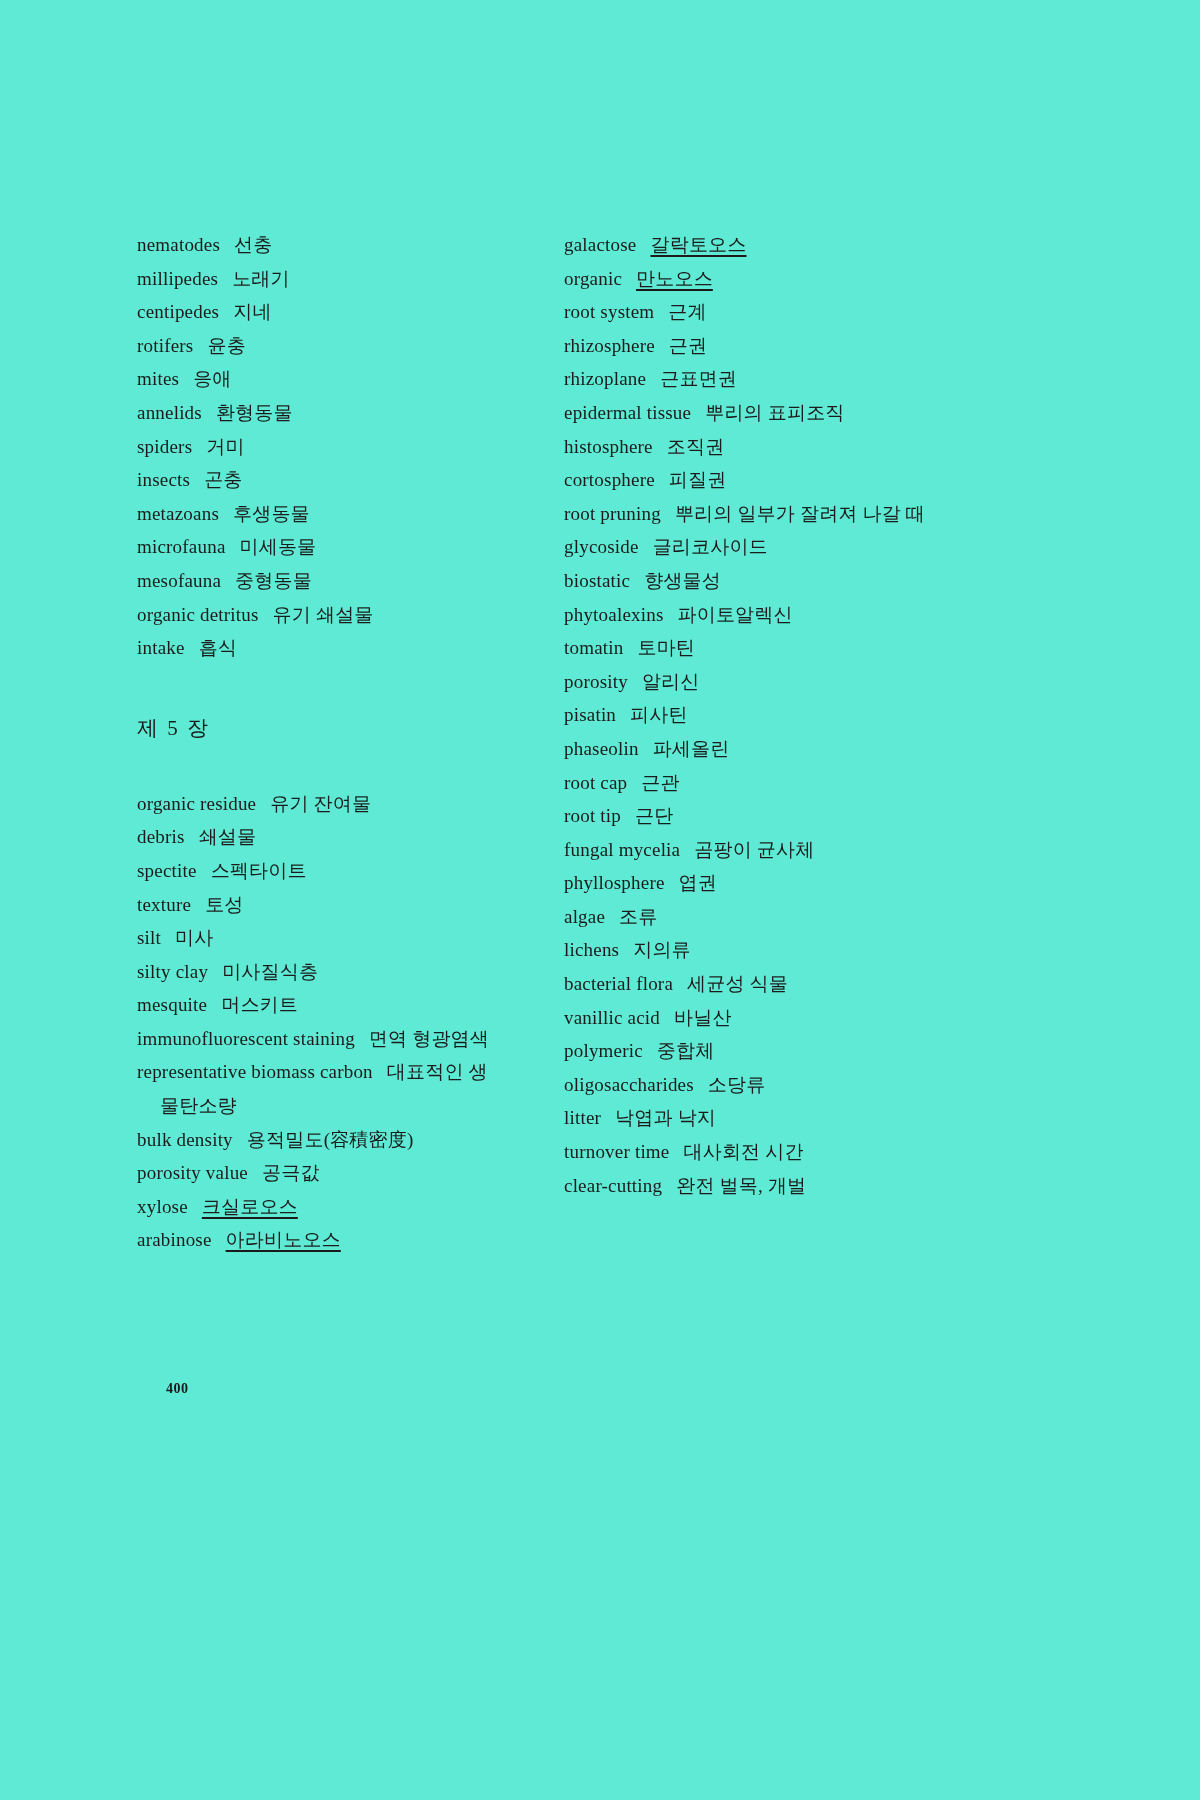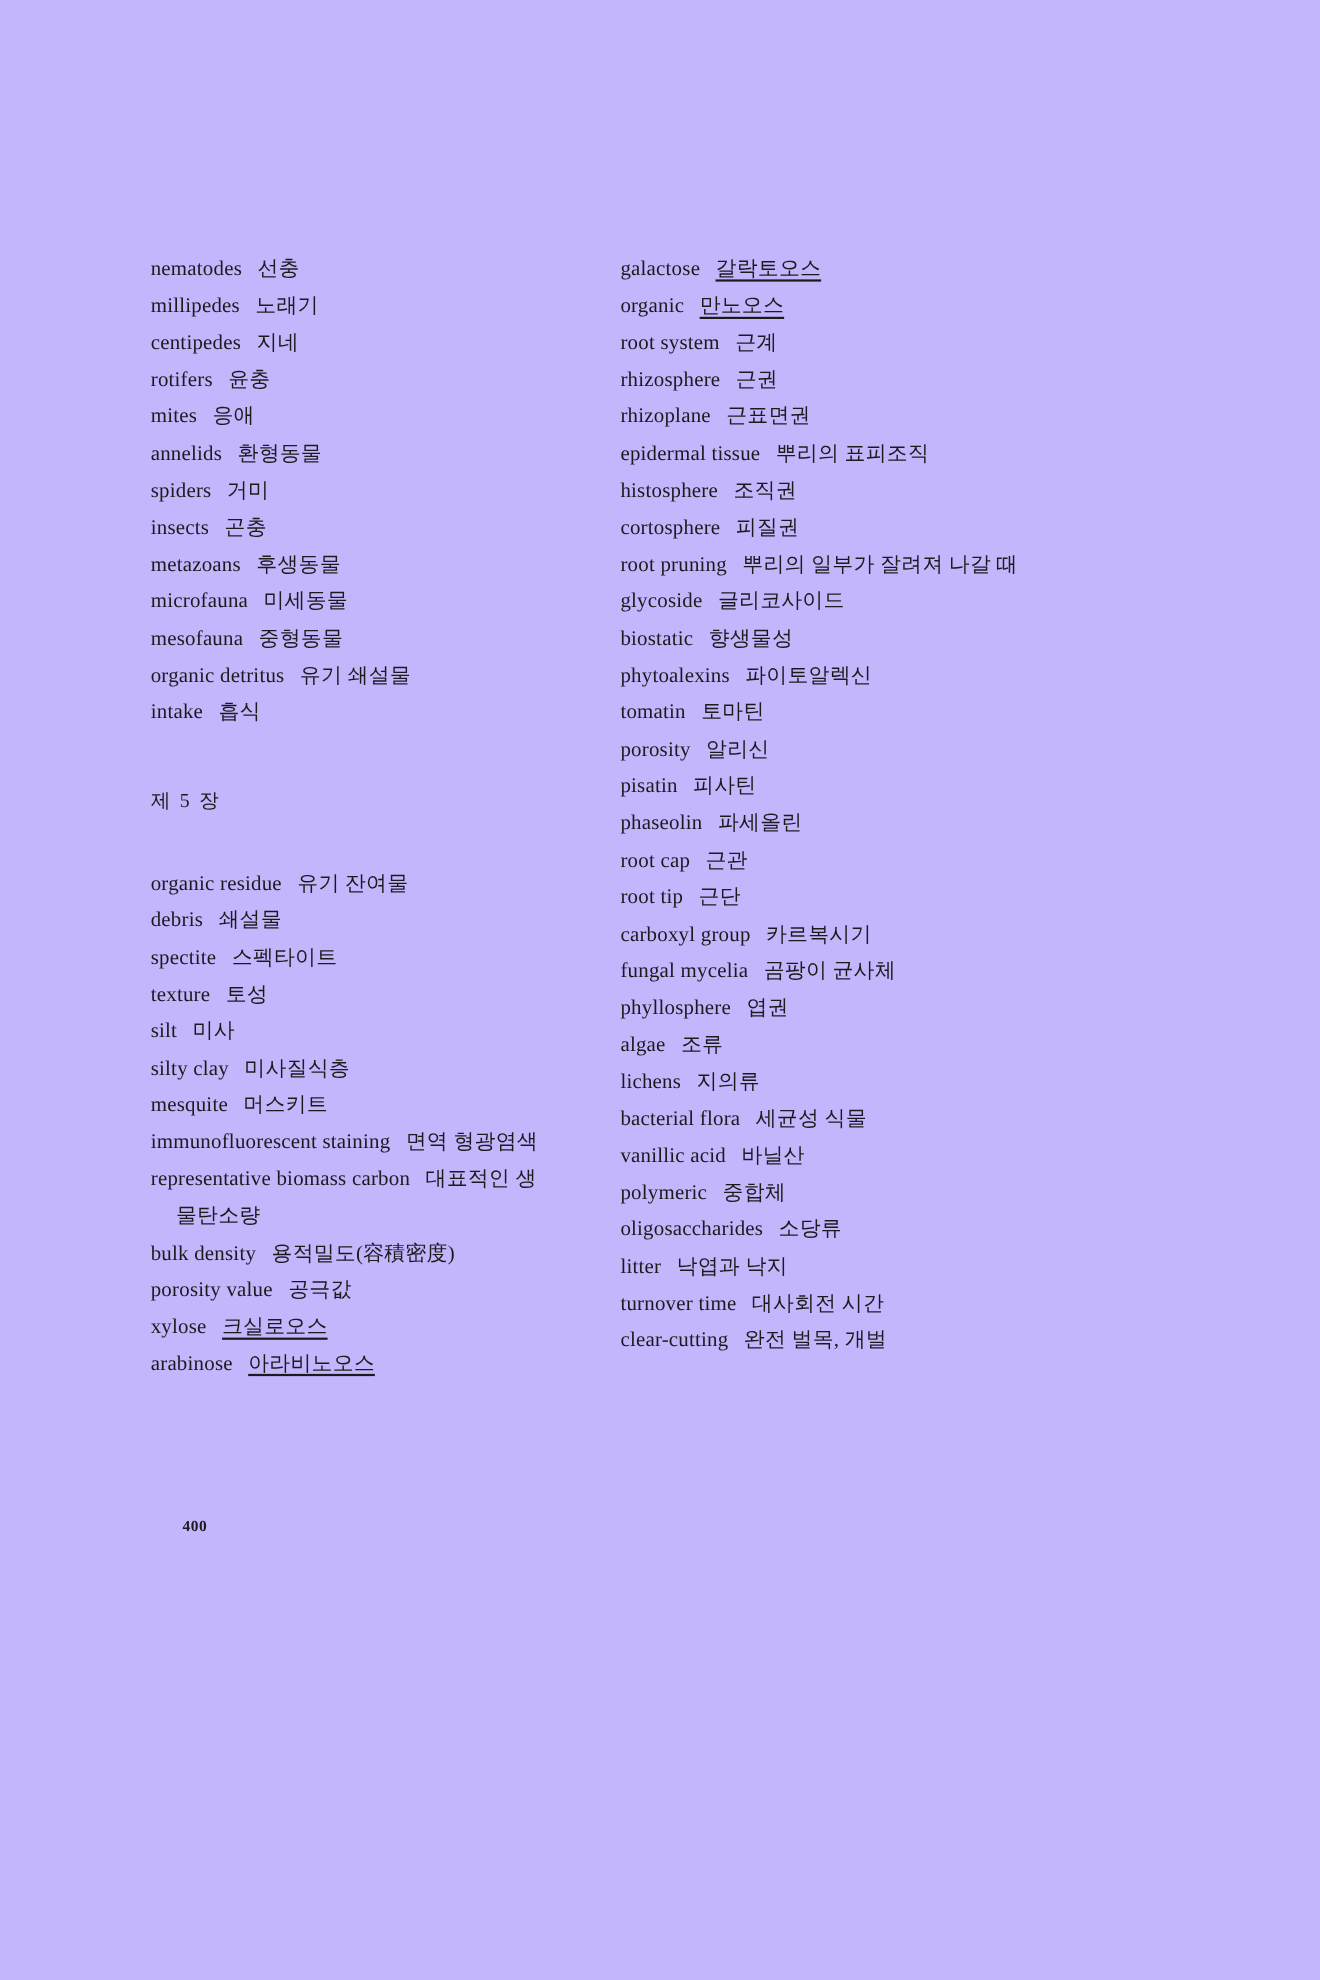--- a/index.html
+++ b/index.html
@@ -11,21 +11,21 @@
     height: 1800px;
     position: relative;
     background: #ffffff;
     color: #1b1b1b;
     font-family: "Liberation Serif", "DejaVu Serif", serif;
     overflow: hidden;
   }
   .page {
     position: absolute;
     inset: 0;
-    background: #c4b5fd;
+    background: #5eead4;
   }
   .col {
     position: absolute;
     top: 228px;
   }
   .col-left {
     left: 137px;
     width: 362px;
   }
   .col-right {
@@ -45,21 +45,21 @@
   }
   .entry .def {
     margin-left: 14px;
   }
   .entry .def.u {
     text-decoration: underline;
     text-underline-offset: 4px;
     text-decoration-thickness: 1.5px;
   }
   .chapter {
-    font-size: 18px;
+    font-size: 21px;
     line-height: 34px;
     margin: 46px 0 42px 0;
     letter-spacing: 2px;
   }
   .pageno {
     position: absolute;
     left: 166px;
     top: 1381px;
     font-size: 14px;
     font-weight: bold;
@@ -120,21 +120,20 @@
         <p class="entry"><span class="term">root pruning</span><span class="def">뿌리의 일부가 잘려져 나갈 때</span></p>
         <p class="entry"><span class="term">glycoside</span><span class="def">글리코사이드</span></p>
         <p class="entry"><span class="term">biostatic</span><span class="def">향생물성</span></p>
         <p class="entry"><span class="term">phytoalexins</span><span class="def">파이토알렉신</span></p>
         <p class="entry"><span class="term">tomatin</span><span class="def">토마틴</span></p>
         <p class="entry"><span class="term">porosity</span><span class="def">알리신</span></p>
         <p class="entry"><span class="term">pisatin</span><span class="def">피사틴</span></p>
         <p class="entry"><span class="term">phaseolin</span><span class="def">파세올린</span></p>
         <p class="entry"><span class="term">root cap</span><span class="def">근관</span></p>
         <p class="entry"><span class="term">root tip</span><span class="def">근단</span></p>
-        <p class="entry"><span class="term">carboxyl group</span><span class="def">카르복시기</span></p>
         <p class="entry"><span class="term">fungal mycelia</span><span class="def">곰팡이 균사체</span></p>
         <p class="entry"><span class="term">phyllosphere</span><span class="def">엽권</span></p>
         <p class="entry"><span class="term">algae</span><span class="def">조류</span></p>
         <p class="entry"><span class="term">lichens</span><span class="def">지의류</span></p>
         <p class="entry"><span class="term">bacterial flora</span><span class="def">세균성 식물</span></p>
         <p class="entry"><span class="term">vanillic acid</span><span class="def">바닐산</span></p>
         <p class="entry"><span class="term">polymeric</span><span class="def">중합체</span></p>
         <p class="entry"><span class="term">oligosaccharides</span><span class="def">소당류</span></p>
         <p class="entry"><span class="term">litter</span><span class="def">낙엽과 낙지</span></p>
         <p class="entry"><span class="term">turnover time</span><span class="def">대사회전 시간</span></p>

